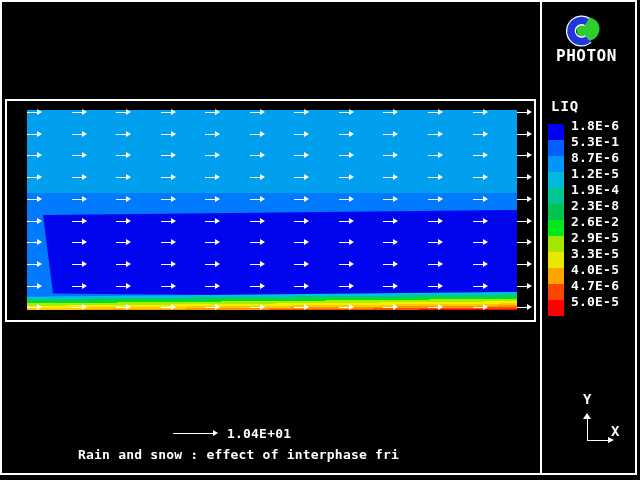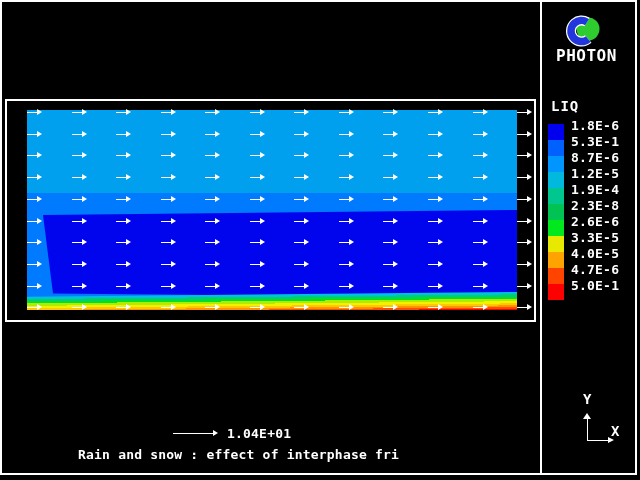--- a/index.html
+++ b/index.html
@@ -579,37 +579,41 @@
       <div class="legend-row">
         <span class="legend-swatch" style="background: rgb(0, 198, 144);"></span>
         <span class="legend-value">1.9E-4</span>
       </div>
       <div class="legend-row">
         <span class="legend-swatch" style="background: rgb(0, 195, 83);"></span>
         <span class="legend-value">2.3E-8</span>
       </div>
       <div class="legend-row">
         <span class="legend-swatch" style="background: rgb(0, 232, 30);"></span>
-        <span class="legend-value">2.6E-6</span>
+        <span class="legend-value">2.6E-2</span>
+      </div>
+      <div class="legend-row">
+        <span class="legend-swatch" style="background: rgb(164, 230, 0);"></span>
+        <span class="legend-value">2.9E-5</span>
       </div>
       <div class="legend-row">
         <span class="legend-swatch" style="background: rgb(232, 232, 0);"></span>
         <span class="legend-value">3.3E-5</span>
       </div>
       <div class="legend-row">
         <span class="legend-swatch" style="background: rgb(255, 163, 0);"></span>
         <span class="legend-value">4.0E-5</span>
       </div>
       <div class="legend-row">
         <span class="legend-swatch" style="background: rgb(255, 68, 0);"></span>
         <span class="legend-value">4.7E-6</span>
       </div>
       <div class="legend-row">
         <span class="legend-swatch" style="background: rgb(255, 0, 0);"></span>
-        <span class="legend-value">5.0E-1</span>
+        <span class="legend-value">5.0E-5</span>
       </div>
     </div>
 
   <div id="axis-y-label" class="abs">Y</div>
   <div id="axis-glyph" class="abs">
     <i class="up-head"></i>
       <i class="vline"></i>
       <i class="hline"></i>
       <i class="right-head"></i>
   </div>

